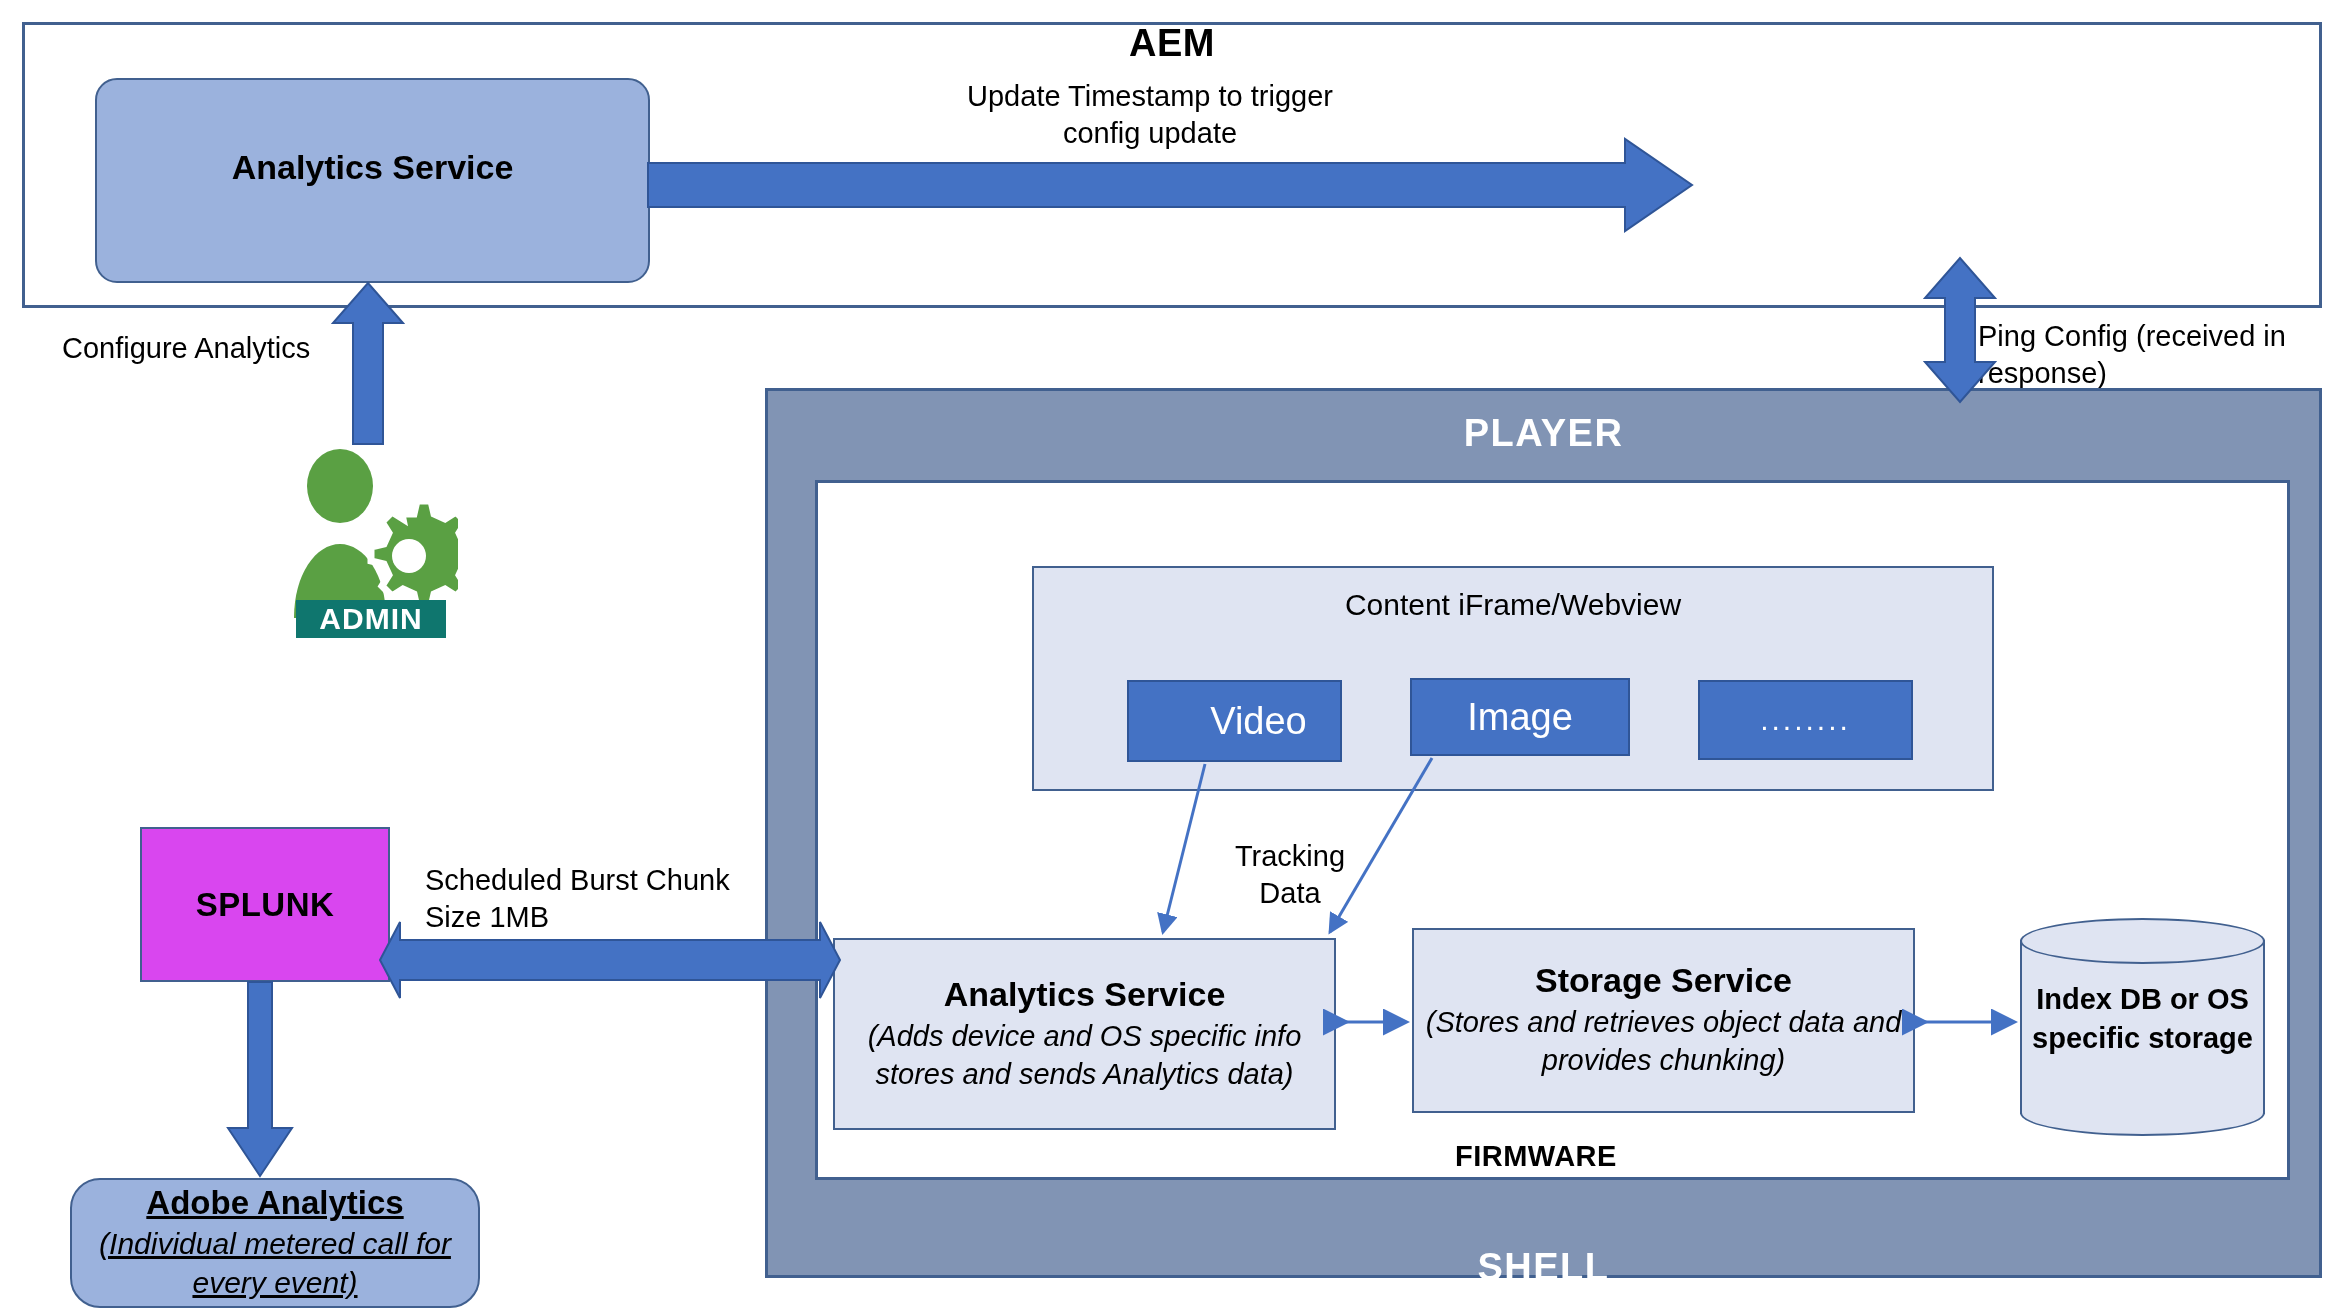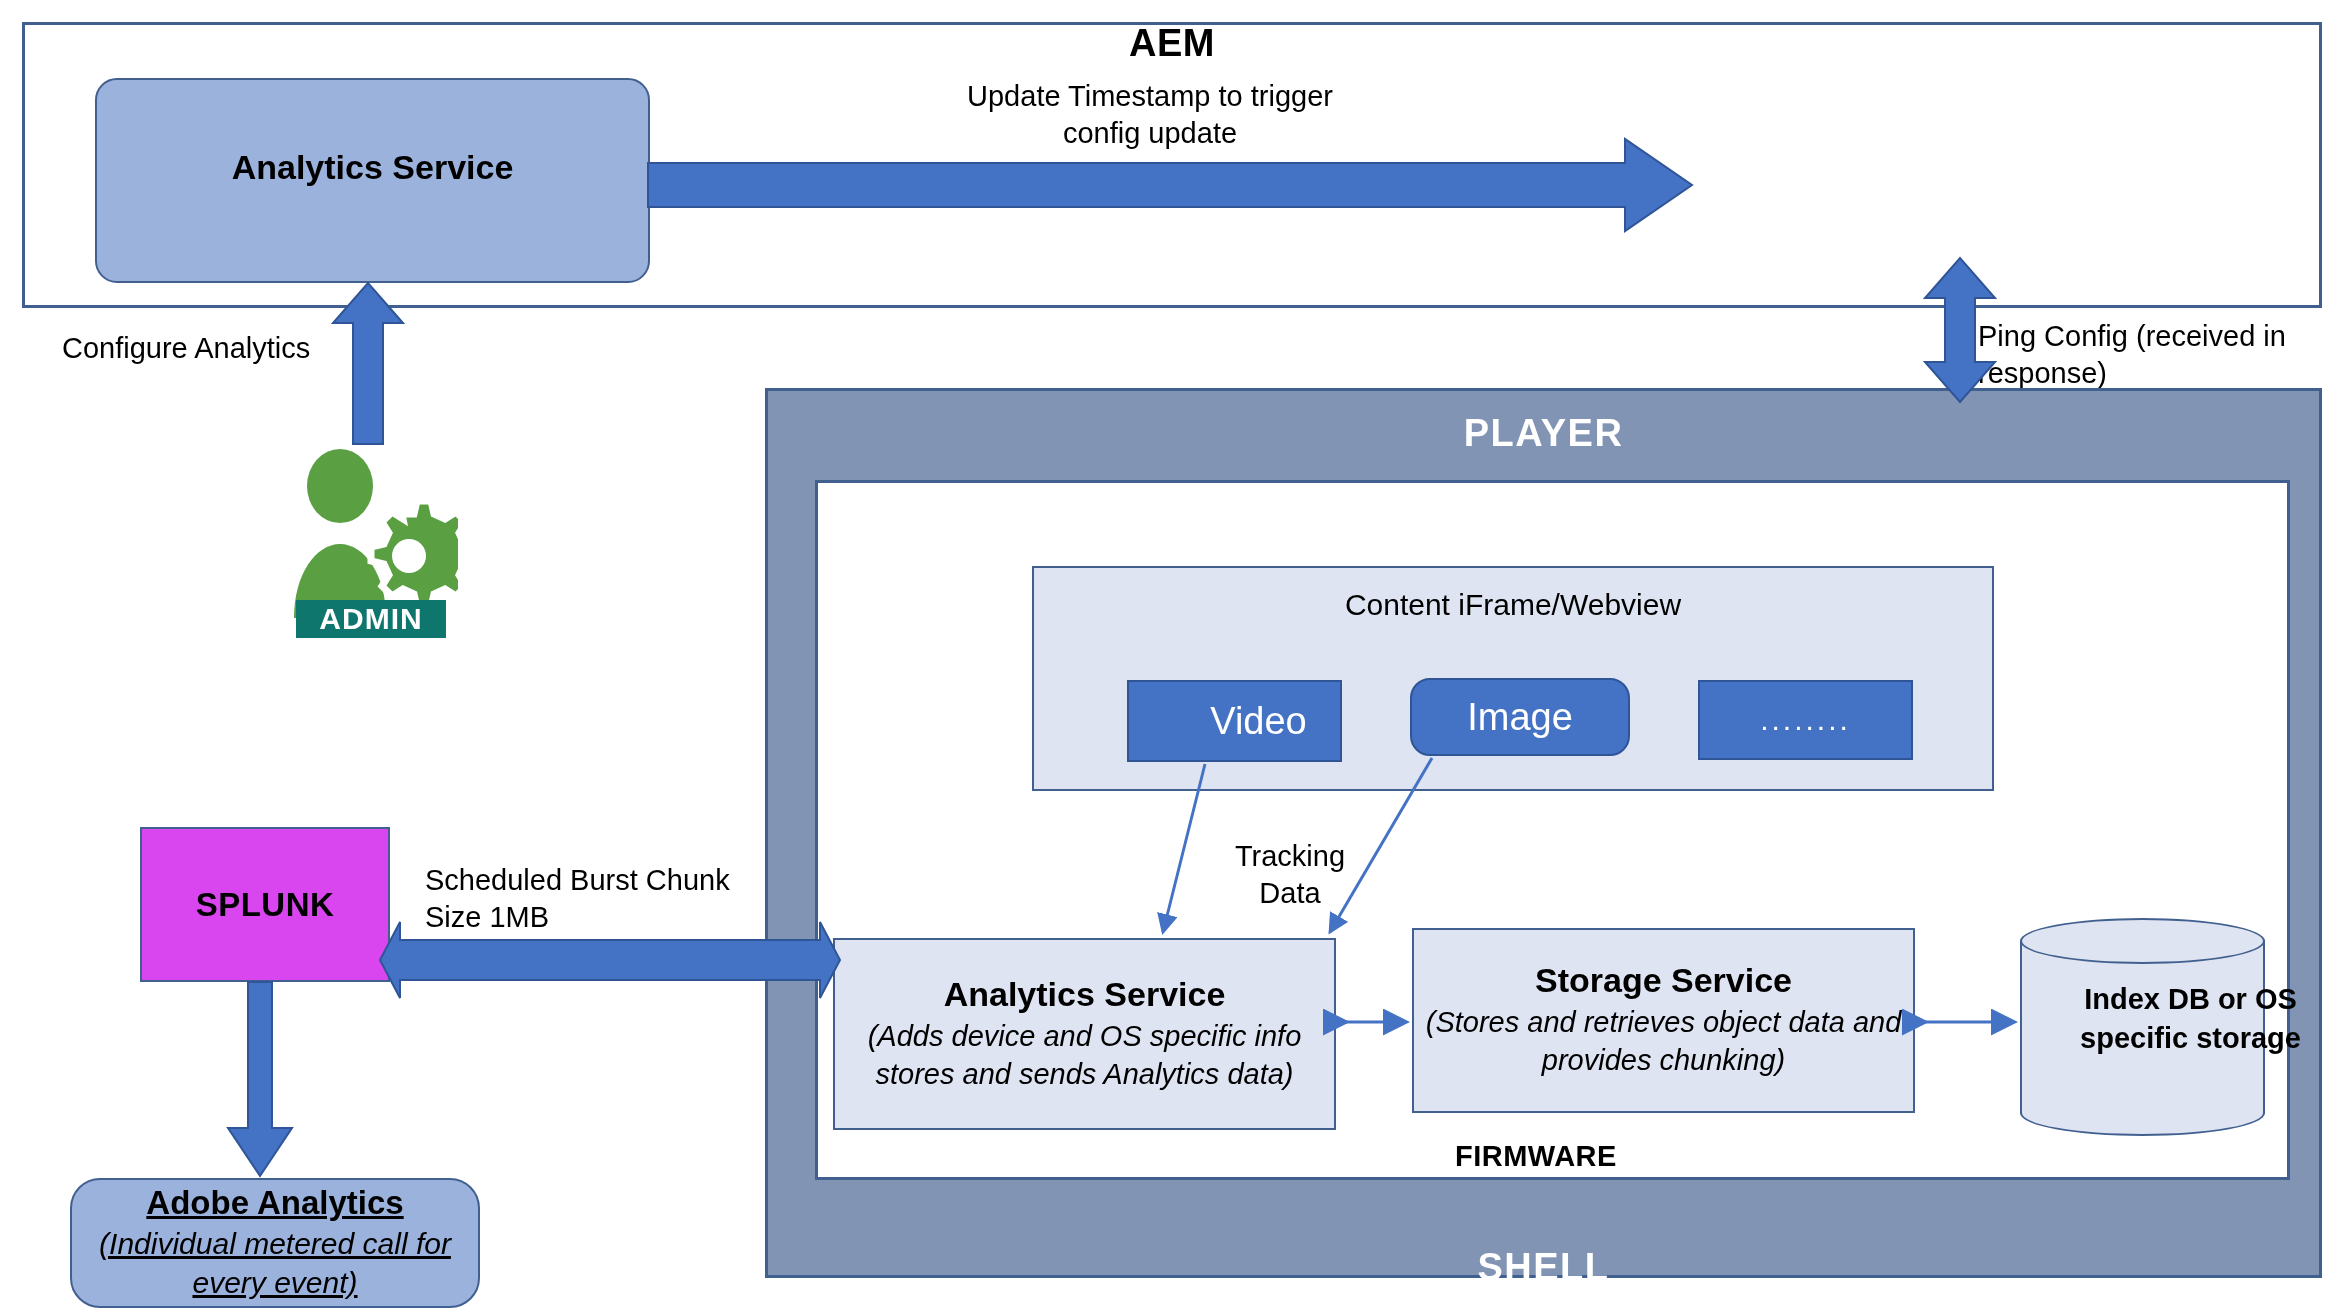--- a/index.html
+++ b/index.html
@@ -122,21 +122,21 @@
   }
 
   
   .tile {
     background: #4472c4;
     border: 2px solid #2f5597;
     display: flex; align-items: center; justify-content: center;
     color: #ffffff; font-size: 38px;
   }
   .tile-video { left: 1127px; top: 680px; width: 215px; height: 82px; padding-left: 48px; }
-  .tile-image { left: 1410px; top: 678px; width: 220px; height: 78px; border-radius: 20px; }
+  .tile-image { left: 1410px; top: 678px; width: 220px; height: 78px; }
   .tile-dots  { left: 1698px; top: 680px; width: 215px; height: 80px; font-size: 30px; letter-spacing: 3px; }
 
   
   .cylinder {
     left: 2020px; top: 918px; width: 245px; height: 218px;
   }
   .cyl-body {
     position: absolute; left: 0; top: 22px; width: 245px; height: 174px;
     background: #dfe4f2;
     border-left: 2px solid #41608f;
@@ -155,21 +155,20 @@
     background: #dfe4f2;
     border: 2px solid #41608f;
     border-radius: 50%;
     box-sizing: border-box;
     clip-path: inset(50% -4px -4px -4px);
   }
   .cyl-label {
     position: absolute; left: 0; top: 62px; width: 245px;
     text-align: center; font-size: 29px; font-weight: bold; color: #000000;
     line-height: 1.35;
-    margin-left: 48px;
   }
 
   
   .admin-wrap { left: 278px; top: 448px; width: 180px; height: 190px; }
   .admin-label {
     position: absolute; left: 18px; top: 152px; width: 150px; height: 38px;
     background: #0f766e;
     color: #ffffff; font-size: 30px; font-weight: bold;
     display: flex; align-items: center; justify-content: center;
     letter-spacing: 1px;

